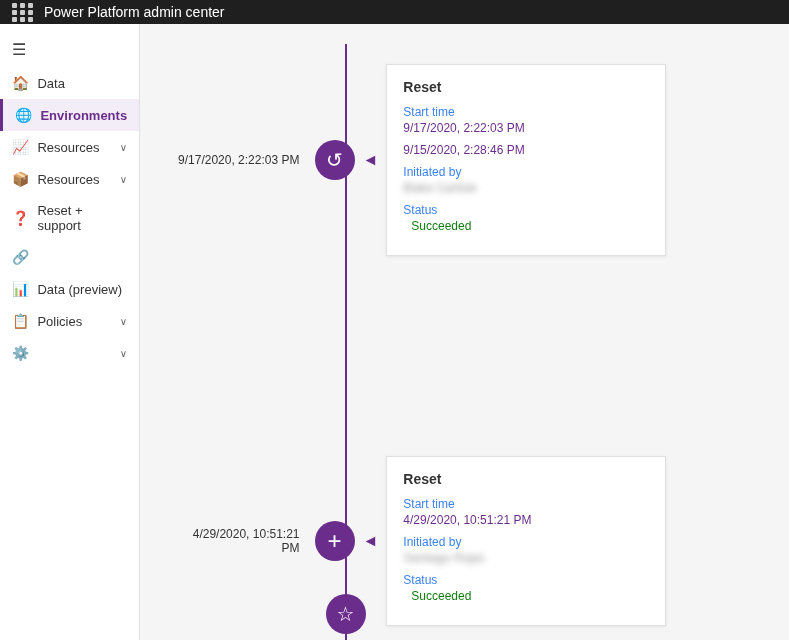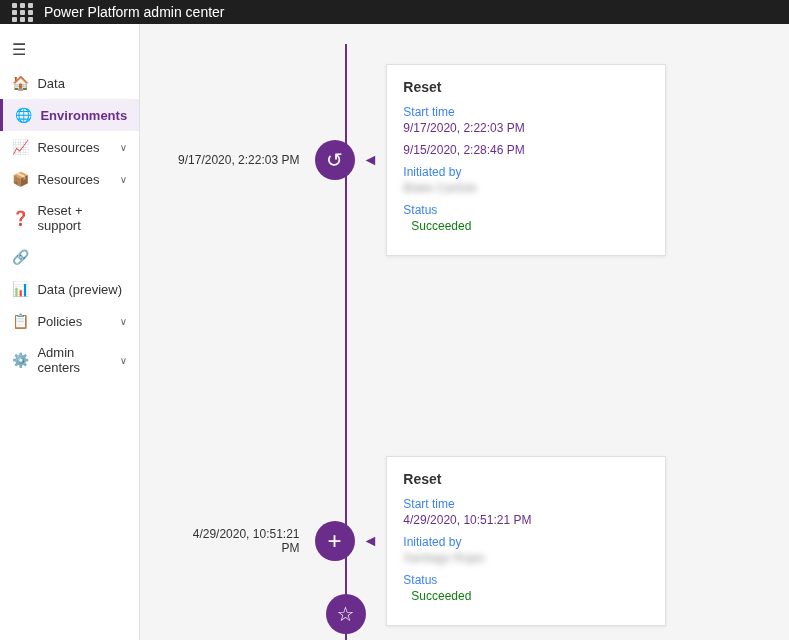--- a/index.html
+++ b/index.html
@@ -217,21 +217,20 @@
       <span class="icon">📊</span>
       <span>Data (preview)</span>
     </div>
     <div class="sidebar-item">
       <span class="icon">📋</span>
       <span>Policies</span>
       <span class="chevron">∨</span>
     </div>
     <div class="sidebar-item">
       <span class="icon">⚙️</span>
-      <span>Admin centers</span>
       <span class="chevron">∨</span>
     </div>
   </nav>
 
   <main class="main-content">
     <div class="timeline-wrapper">
       <div class="timeline-line"></div>
 
       <div class="timeline-event" style="margin-top:20px;">
         <div class="event-row">

